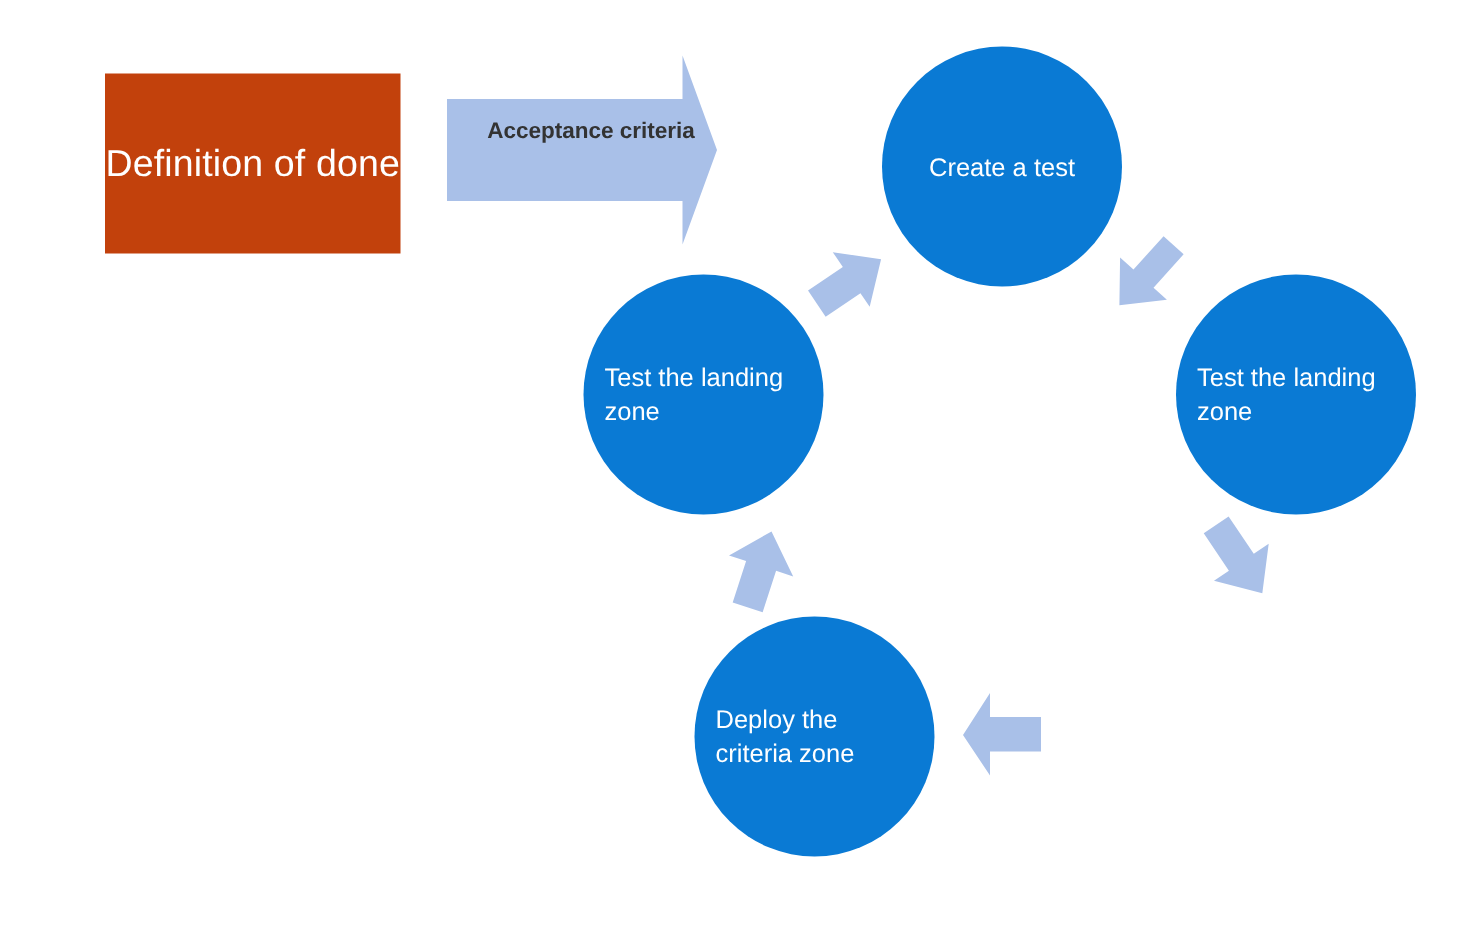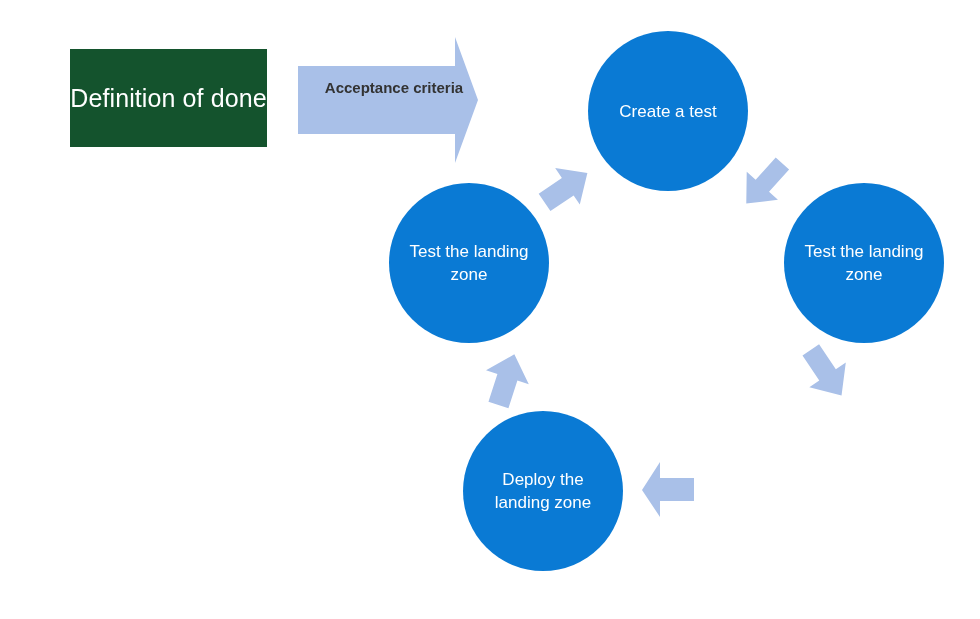--- a/index.html
+++ b/index.html
@@ -17,22 +17,22 @@
     background: #ffffff;
     overflow: hidden;
   }
 
   
   .dod-box {
     position: absolute;
     left: 70px;
     top: 49px;
     width: 197px;
-    height: 98px;
-    background: #14532d;
+    height: 120px;
+    background: #c2410c;
     display: flex;
     align-items: center;
     justify-content: center;
   }
   .dod-label {
     color: #ffffff;
     font-size: 25px;
     line-height: 31px;
     text-align: center;
     font-weight: 400;
@@ -67,21 +67,21 @@
     background: #0A7AD4;
     display: flex;
     align-items: center;
     justify-content: center;
     box-sizing: border-box;
   }
   .node-label {
     color: #ffffff;
     font-size: 17px;
     line-height: 23px;
-    text-align: center;
+    text-align: left;
     font-weight: 400;
     padding: 0 14px;
   }
 
   #node-create-test        { left: 588px; top: 31px;  width: 160px; height: 160px; }
   #node-test-right         { left: 784px; top: 183px; width: 160px; height: 160px; }
   #node-expand-refactor    { left: 709px; top: 409px; width: 160px; height: 160px; }
   #node-deploy             { left: 463px; top: 411px; width: 160px; height: 160px; }
   #node-test-left          { left: 389px; top: 183px; width: 160px; height: 160px; }
 
@@ -116,21 +116,21 @@
   <div class="node" id="node-create-test">
     <div class="node-label">Create a test</div>
   </div>
 
   <div class="node" id="node-test-right">
     <div class="node-label">Test the landing zone</div>
   </div>
 
 
   <div class="node" id="node-deploy">
-    <div class="node-label">Deploy the landing zone</div>
+    <div class="node-label">Deploy the criteria zone</div>
   </div>
 
   <div class="node" id="node-test-left">
     <div class="node-label">Test the landing zone</div>
   </div>
 
   <div class="conn" id="conn-create-to-testright">
     <svg width="58" height="58" viewBox="0 0 58 58" xmlns="http://www.w3.org/2000/svg" aria-hidden="true">
       <g transform="rotate(42 29 29)">
         <polygon points="20,0 38,0 38,30 50,30 29,54 8,30 20,30" fill="#A9C0E8"></polygon>

